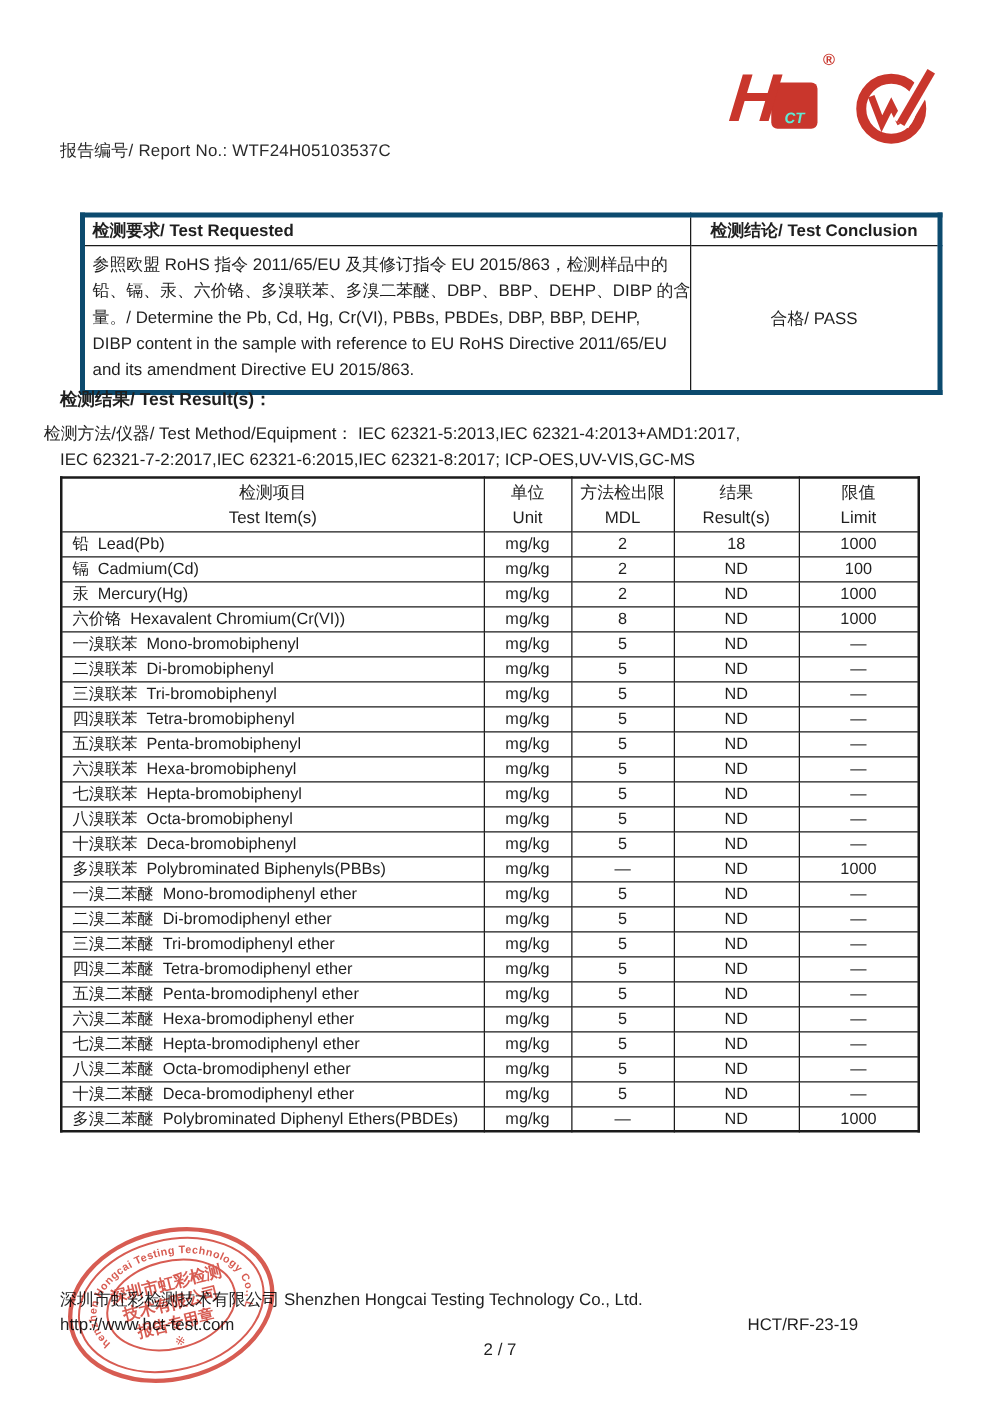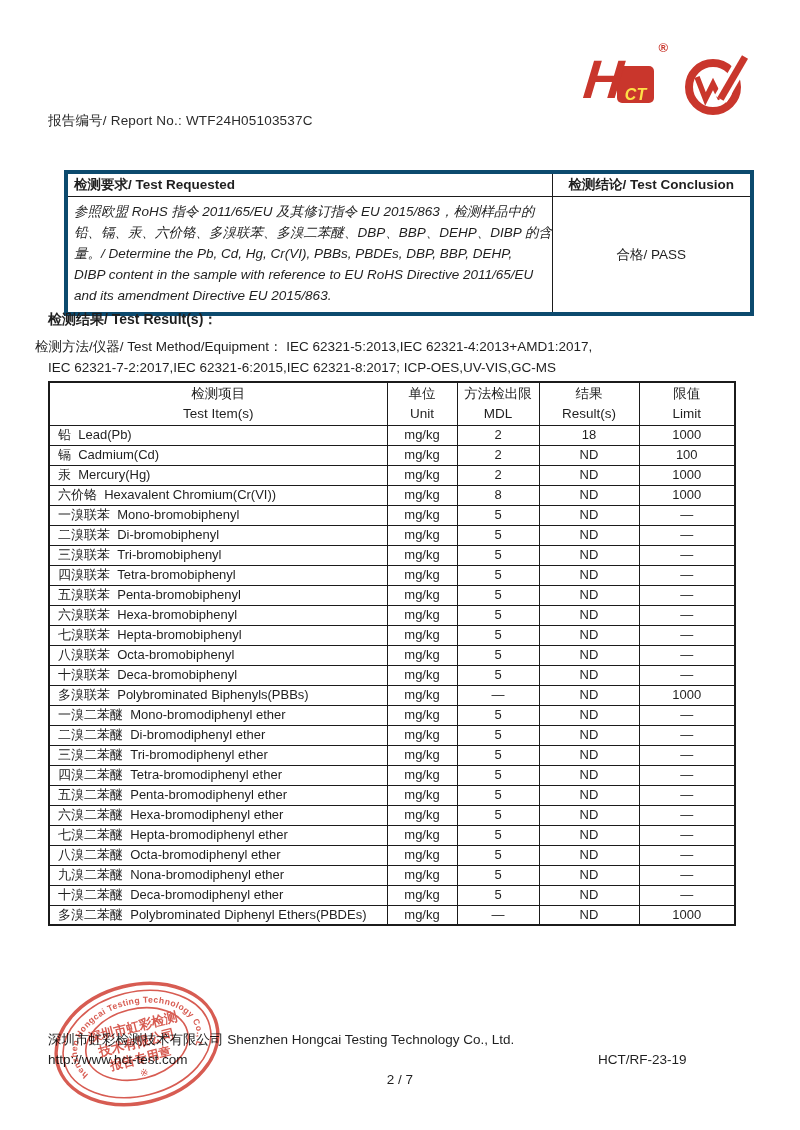--- a/index.html
+++ b/index.html
@@ -24,22 +24,22 @@
   }
   .hct-logo { position: relative; display: flex; align-items: flex-start; height: 62px; }
   .hct-h {
     font-size: 54px; line-height: 54px; font-weight: bold; font-style: italic;
     color: var(--brand); transform: skewX(-6deg); letter-spacing: -2px;
   }
   .hct-square {
     width: 37px; height: 37px; margin-left: -4px; margin-top: 14px;
     background: var(--brand); border-radius: 5px;
     display: flex; align-items: flex-end; justify-content: center;
-    color: #fde047; font-weight: bold; font-style: italic;
-    font-size: 16px; line-height: 17px; letter-spacing: 0;
+    color: #5eead4; font-weight: bold; font-style: italic;
+    font-size: 12px; line-height: 17px; letter-spacing: 0;
   }
   .hct-reg {
     position: absolute; top: -12px; right: -14px;
     color: var(--brand); font-size: 13px; font-weight: bold;
   }
   .wcheck { width: 76px; height: 66px; margin-top: -2px; }
 
   
   table { border-collapse: collapse; table-layout: fixed; background: #fff; }
   td, th { border: 1.5px solid #1b1b1b; }
@@ -48,21 +48,21 @@
   .request-table {
     position: absolute; left: 64px; top: 170px; width: 686px;
     border: 4px solid #0c4a6e;
   }
   .request-table th {
     height: 24px; font-size: 13.5px; font-weight: bold; text-align: left;
     padding: 2px 6px; vertical-align: middle;
   }
   .request-table th.conclusion-h { text-align: center; padding: 2px; }
   .request-table td { vertical-align: middle; }
-  .request-body-cell { padding: 4px 6px 6px 6px; font-style: italic; }
+  .request-body-cell { padding: 4px 6px 6px 6px; }
   .request-line { font-size: 13.5px; line-height: 21px; white-space: nowrap; }
   .conclusion-cell { text-align: center; font-size: 13.5px; }
 
   
   .results-title {
     position: absolute; left: 48px; top: 311px;
     font-size: 14px; font-weight: bold;
   }
   .method-line1 { position: absolute; left: 35px; top: 338px; font-size: 13.5px; }
   .method-line2 { position: absolute; left: 48px; top: 360px; font-size: 13.5px; }
@@ -324,27 +324,20 @@
           <td class="c-center">—</td>
         </tr>
         <tr>
           <td class="c-item">八溴二苯醚  Octa-bromodiphenyl ether</td>
           <td class="c-center">mg/kg</td>
           <td class="c-center">5</td>
           <td class="c-center">ND</td>
           <td class="c-center">—</td>
         </tr>
         <tr>
-          <td class="c-item">九溴二苯醚  Nona-bromodiphenyl ether</td>
-          <td class="c-center">mg/kg</td>
-          <td class="c-center">5</td>
-          <td class="c-center">ND</td>
-          <td class="c-center">—</td>
-        </tr>
-        <tr>
           <td class="c-item">十溴二苯醚  Deca-bromodiphenyl ether</td>
           <td class="c-center">mg/kg</td>
           <td class="c-center">5</td>
           <td class="c-center">ND</td>
           <td class="c-center">—</td>
         </tr>
         <tr>
           <td class="c-item">多溴二苯醚  Polybrominated Diphenyl Ethers(PBDEs)</td>
           <td class="c-center">mg/kg</td>
           <td class="c-center">—</td>

